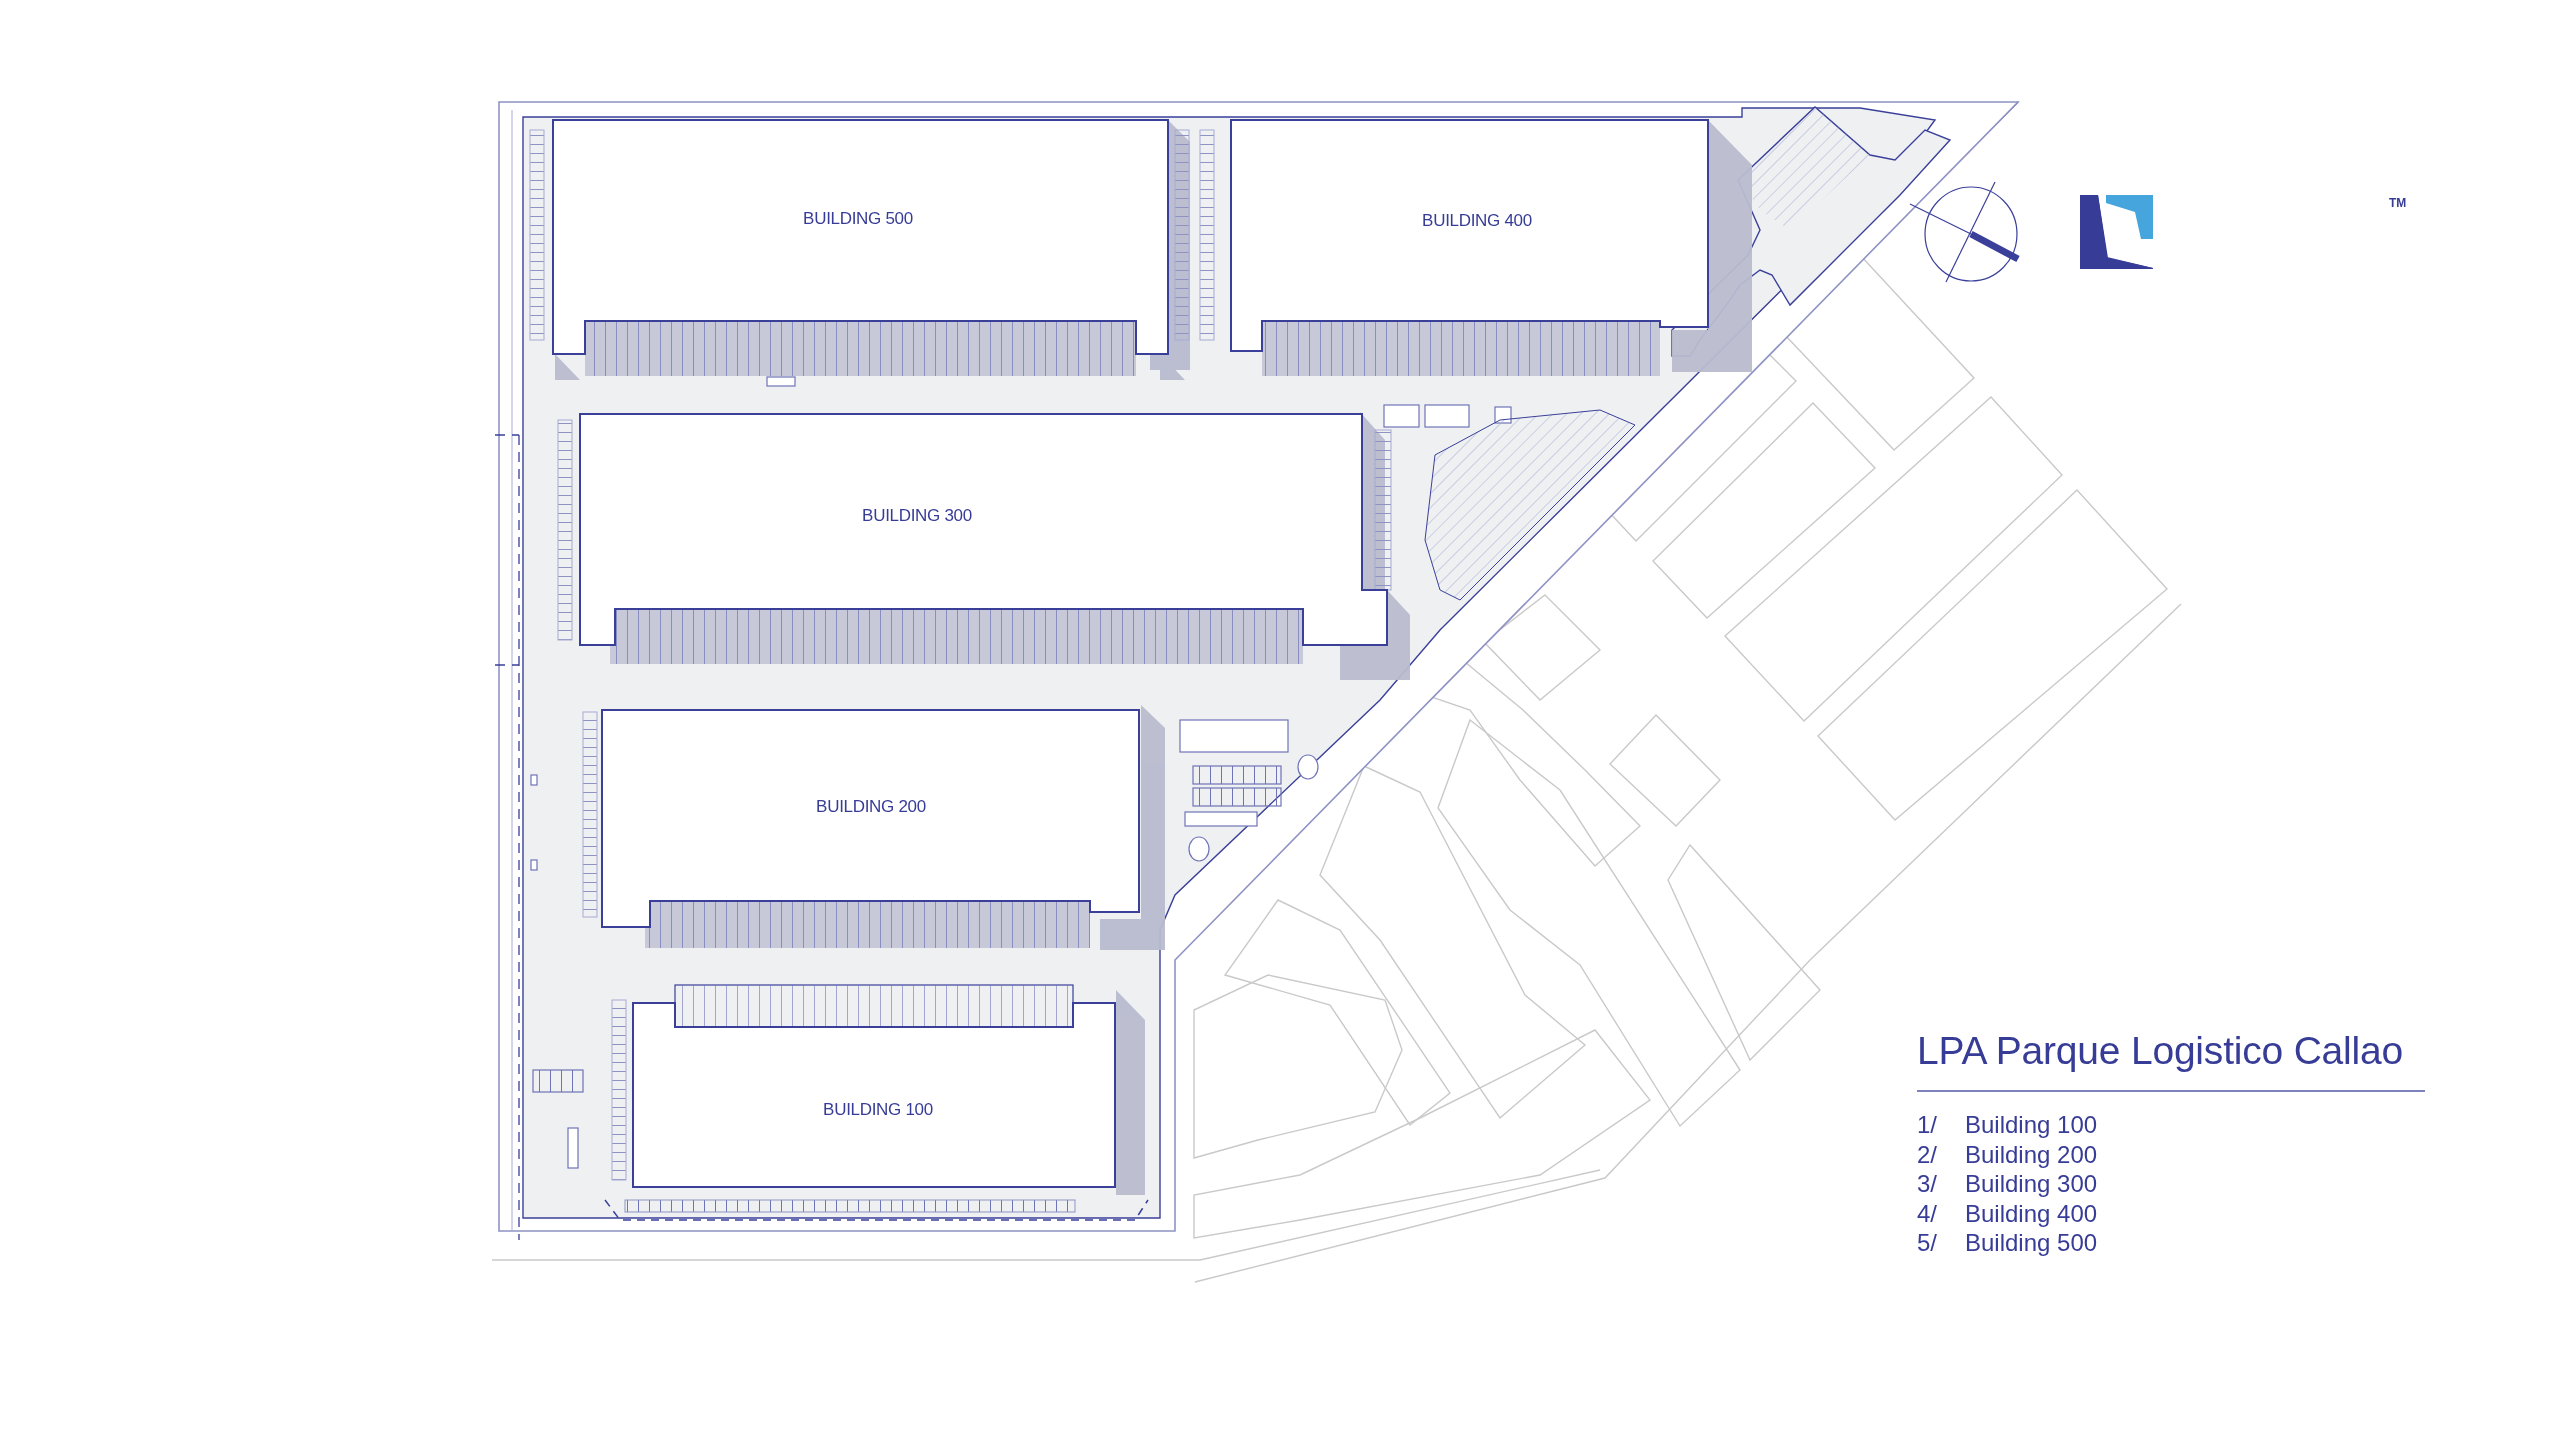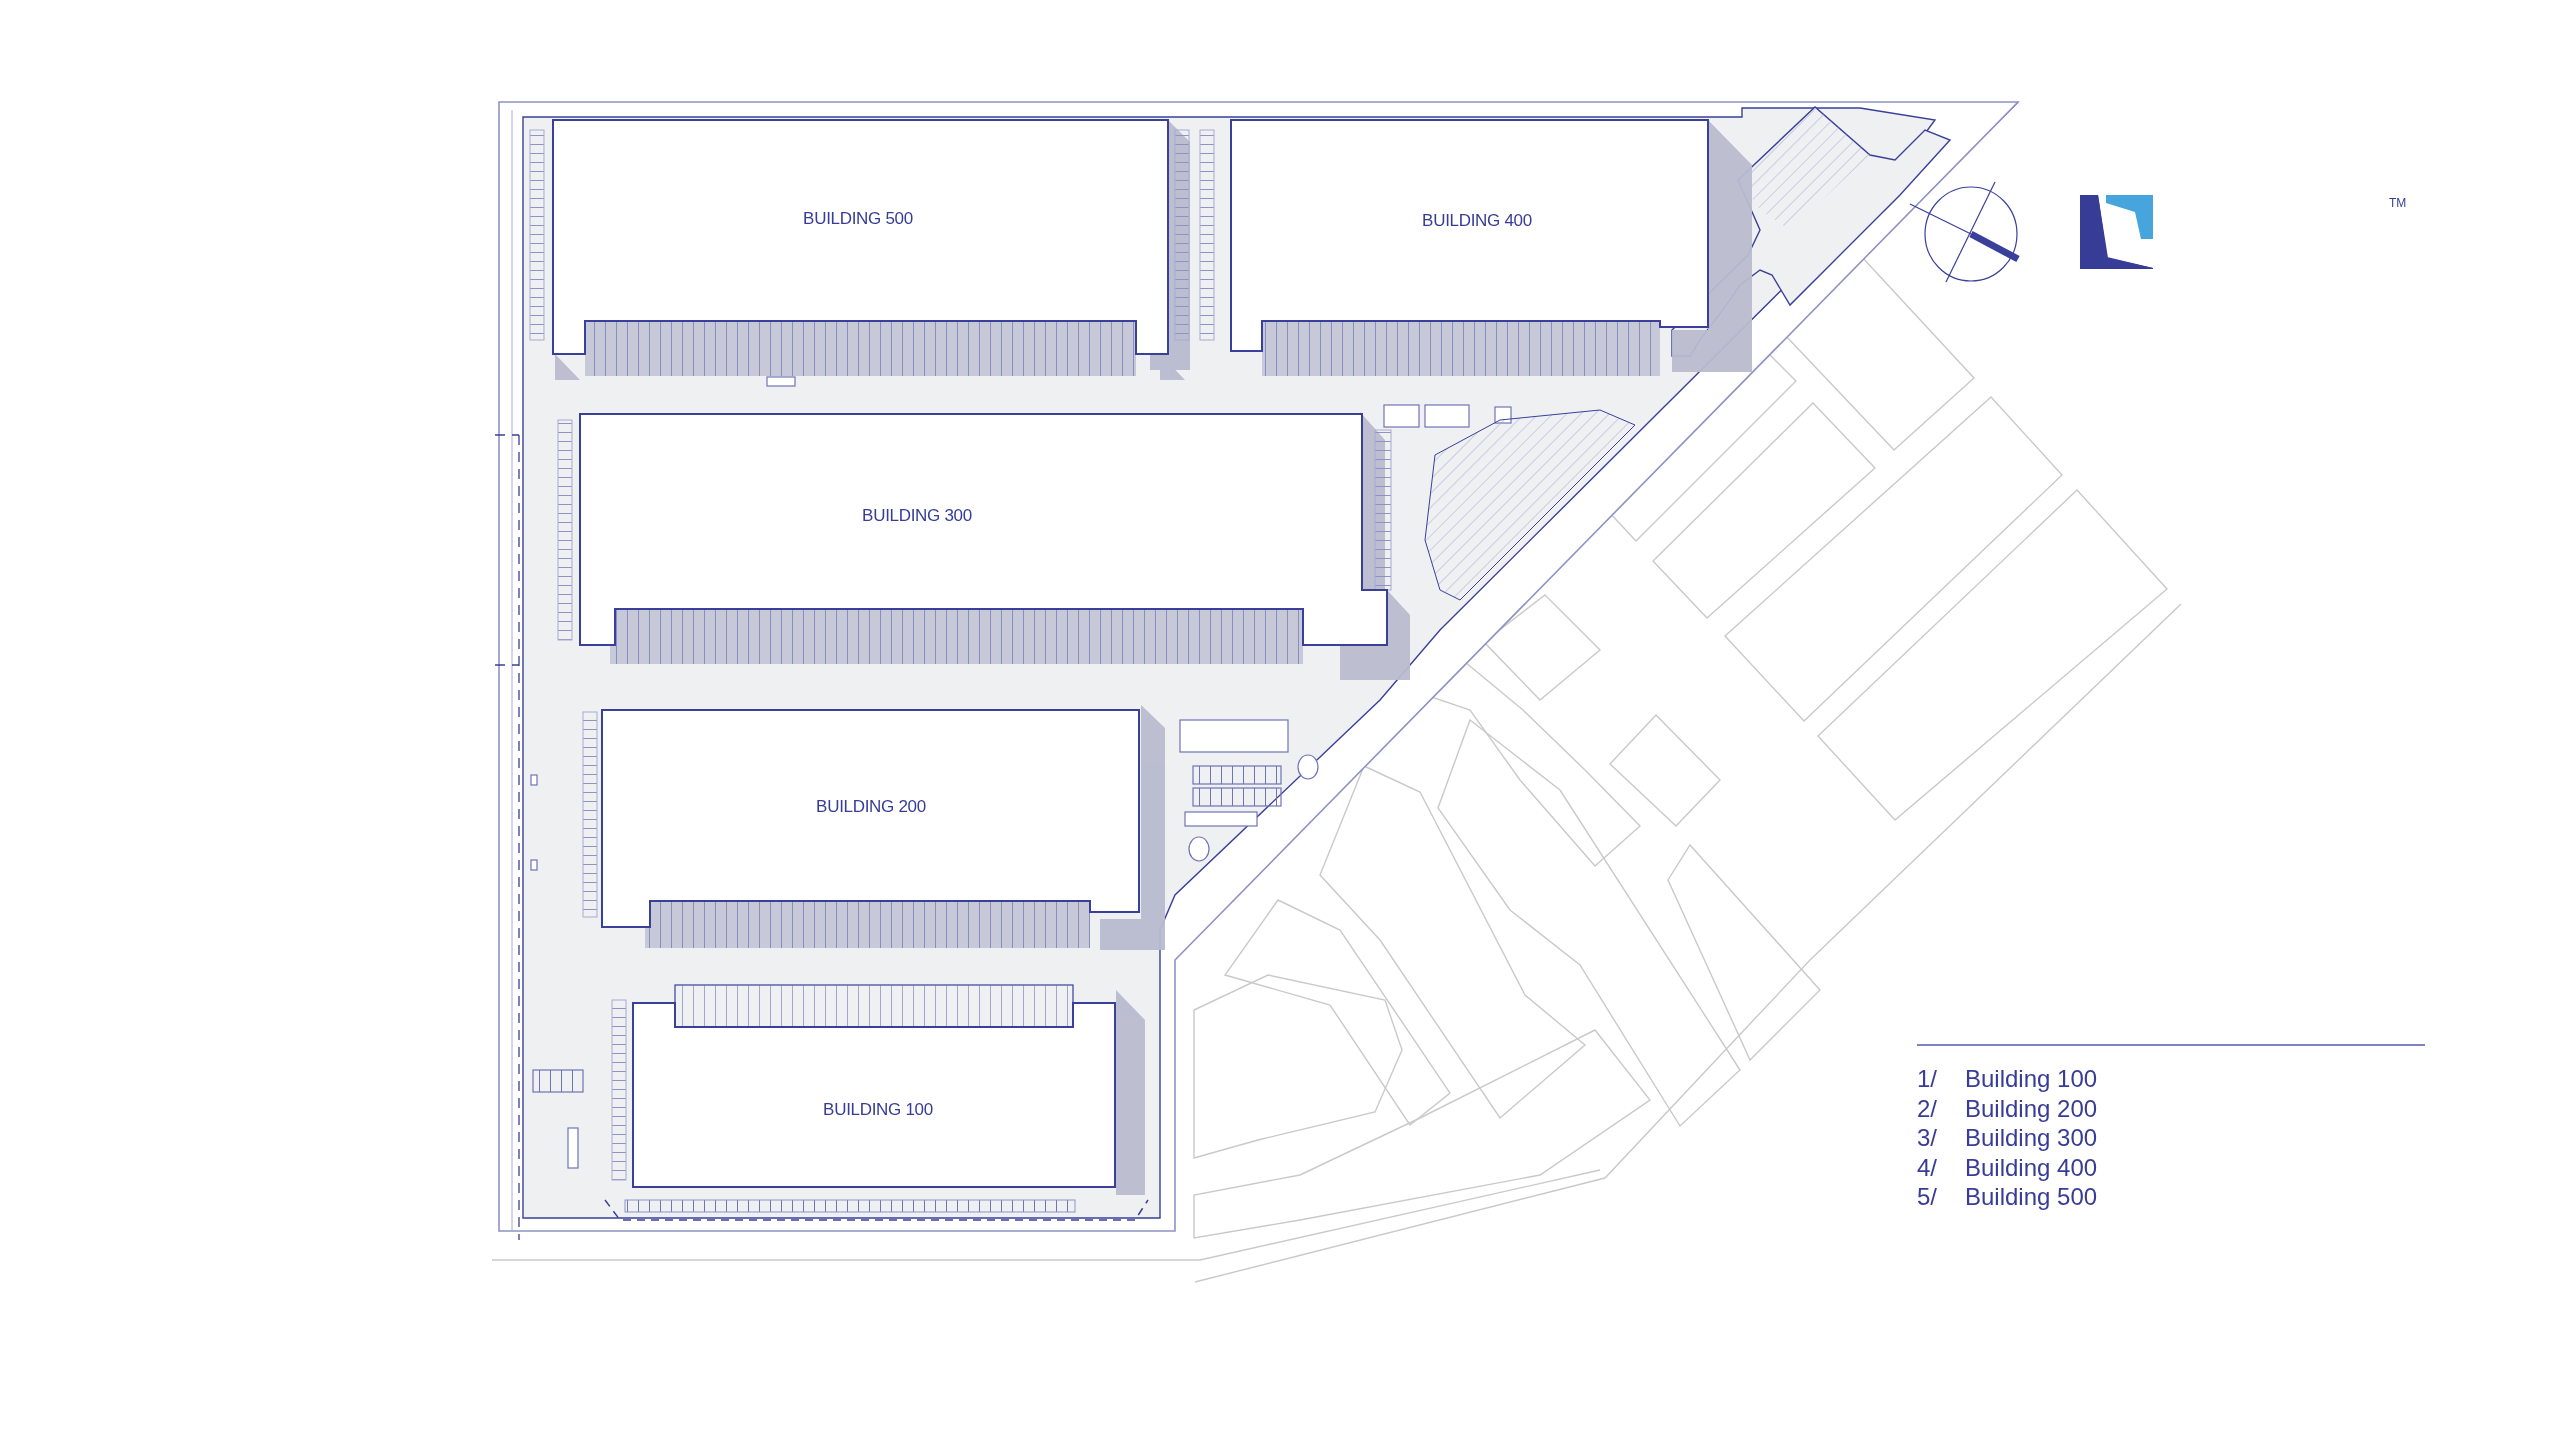--- a/index.html
+++ b/index.html
@@ -3,21 +3,21 @@
 <meta charset="utf-8">
 <style>
   html, body { margin: 0; padding: 0; background: #ffffff; }
   body { width: 2560px; height: 1440px; position: relative; overflow: hidden;
          font-family: "Liberation Sans", sans-serif; }
   #plan { position: absolute; left: 0; top: 0; }
   .bldg-label { font-family: "Liberation Sans", sans-serif; font-size: 17px; fill: #373c96; letter-spacing: -0.3px; }
   .logo { position: absolute; left: 2080px; top: 195px; width: 360px; height: 76px; }
   .logo-text { position: absolute; left: 110px; top: -14px; font-family: "Liberation Sans", sans-serif;
                font-weight: 700; font-size: 100px; color: #373c96; letter-spacing: 4px; line-height: 100px; }
-  .logo-tm { position: absolute; left: 309px; top: 1px; font-family: "Liberation Sans", sans-serif; font-weight: 400;
+  .logo-tm { position: absolute; left: 309px; top: 1px; font-family: "Liberation Sans", sans-serif; font-weight: 700;
              font-size: 12px; color: #373c96; }
   .legend { position: absolute; left: 1917px; top: 1028px; width: 510px; color: #373c96; }
   .legend-title { font-size: 39px; line-height: 46px; white-space: nowrap; letter-spacing: -0.2px; }
   .legend-rule { height: 2px; background: #7f83bd; margin-top: 16px; width: 508px; }
   .legend-list { margin: 18px 0 0 0; padding: 0; list-style: none; }
   .legend-item { display: flex; font-size: 24px; line-height: 29.5px; }
   .legend-num { width: 48px; }
 </style>
 </head>
 <body>
@@ -163,20 +163,21 @@
 <div class="logo">
   <svg width="76" height="74" viewBox="0 0 76 74" style="position:absolute;left:0;top:0">
     <polygon points="0,0 18,0 28,63 73,73 73,74 0,74" fill="#373c96"></polygon>
     <polygon points="26,0 73,0 73,44 61,44 55,17 26,8" fill="#45a5dc"></polygon>
     <polygon points="0,0 18,0 27,62 73,73 73,74 0,74" fill="#373c96"></polygon>
   </svg>
   <div class="logo-tm">TM</div>
 </div>
 
 <div class="legend">
+  <div class="legend-title">LPA Parque Logistico Callao</div>
   <div class="legend-rule"></div>
   <ul class="legend-list">
     <li class="legend-item">
       <span class="legend-num">1/</span>
       <span>Building 100</span>
     </li>
     <li class="legend-item">
       <span class="legend-num">2/</span>
       <span>Building 200</span>
     </li>

